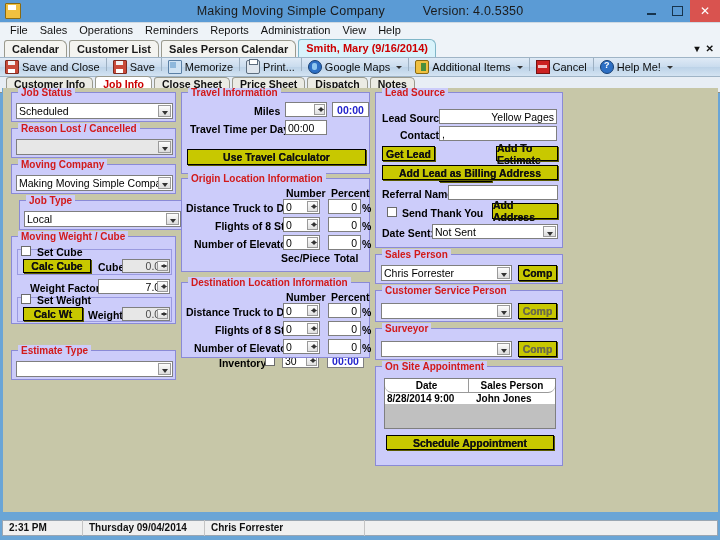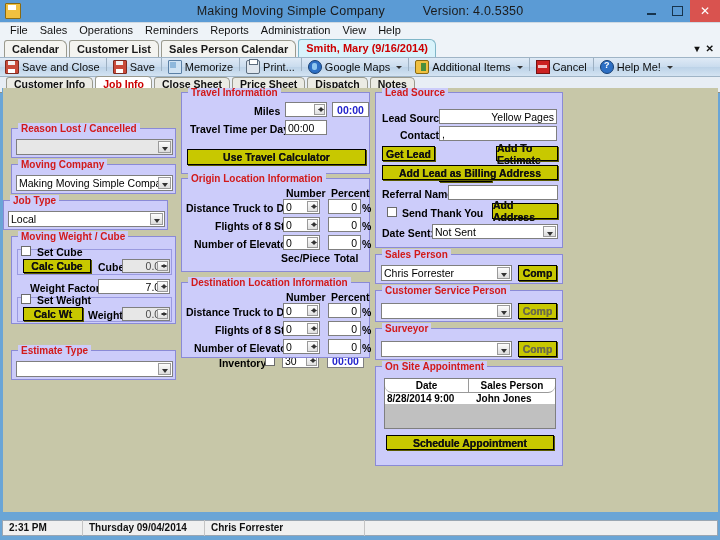--- a/index.html
+++ b/index.html
@@ -290,38 +290,45 @@
     <div class="st active">Job Info</div>
     <div class="st">Close Sheet</div>
     <div class="st">Price Sheet</div>
     <div class="st">Dispatch</div>
     <div class="st">Notes</div>
   </div>
 
   <div class="content">
     <div class="canvas">
 
+      <div class="gb" style="left:8px;top:4px;width:165px;height:30px;">
+        <div class="lg">Job Status</div>
+        <div class="combo" style="left:4px;top:10px;width:157px;height:16px;">
+          <span>Scheduled</span>
+          <i class="btn"></i>
+        </div>
+      </div>
 
       <div class="gb" style="left:8px;top:40px;width:165px;height:30px;">
         <div class="lg">Reason Lost / Cancelled</div>
         <div class="combo ro" style="left:4px;top:10px;width:157px;height:16px;">
           <span></span>
           <i class="btn"></i>
         </div>
       </div>
 
       <div class="gb" style="left:8px;top:76px;width:165px;height:30px;">
         <div class="lg">Moving Company</div>
         <div class="combo" style="left:4px;top:10px;width:157px;height:16px;">
           <span>Making Moving Simple Compan</span>
           <i class="btn"></i>
         </div>
       </div>
 
-      <div class="gb" style="left:0;top:112px;width:165px;height:30px;">
+      <div class="gb" style="left:16px;top:112px;width:165px;height:30px;">
         <div class="lg">Job Type</div>
         <div class="combo" style="left:4px;top:10px;width:157px;height:16px;">
           <span>Local</span>
           <i class="btn"></i>
         </div>
       </div>
 
       <div class="gb" style="left:8px;top:148px;width:165px;height:88px;">
         <div class="lg">Moving Weight / Cube</div>
 

